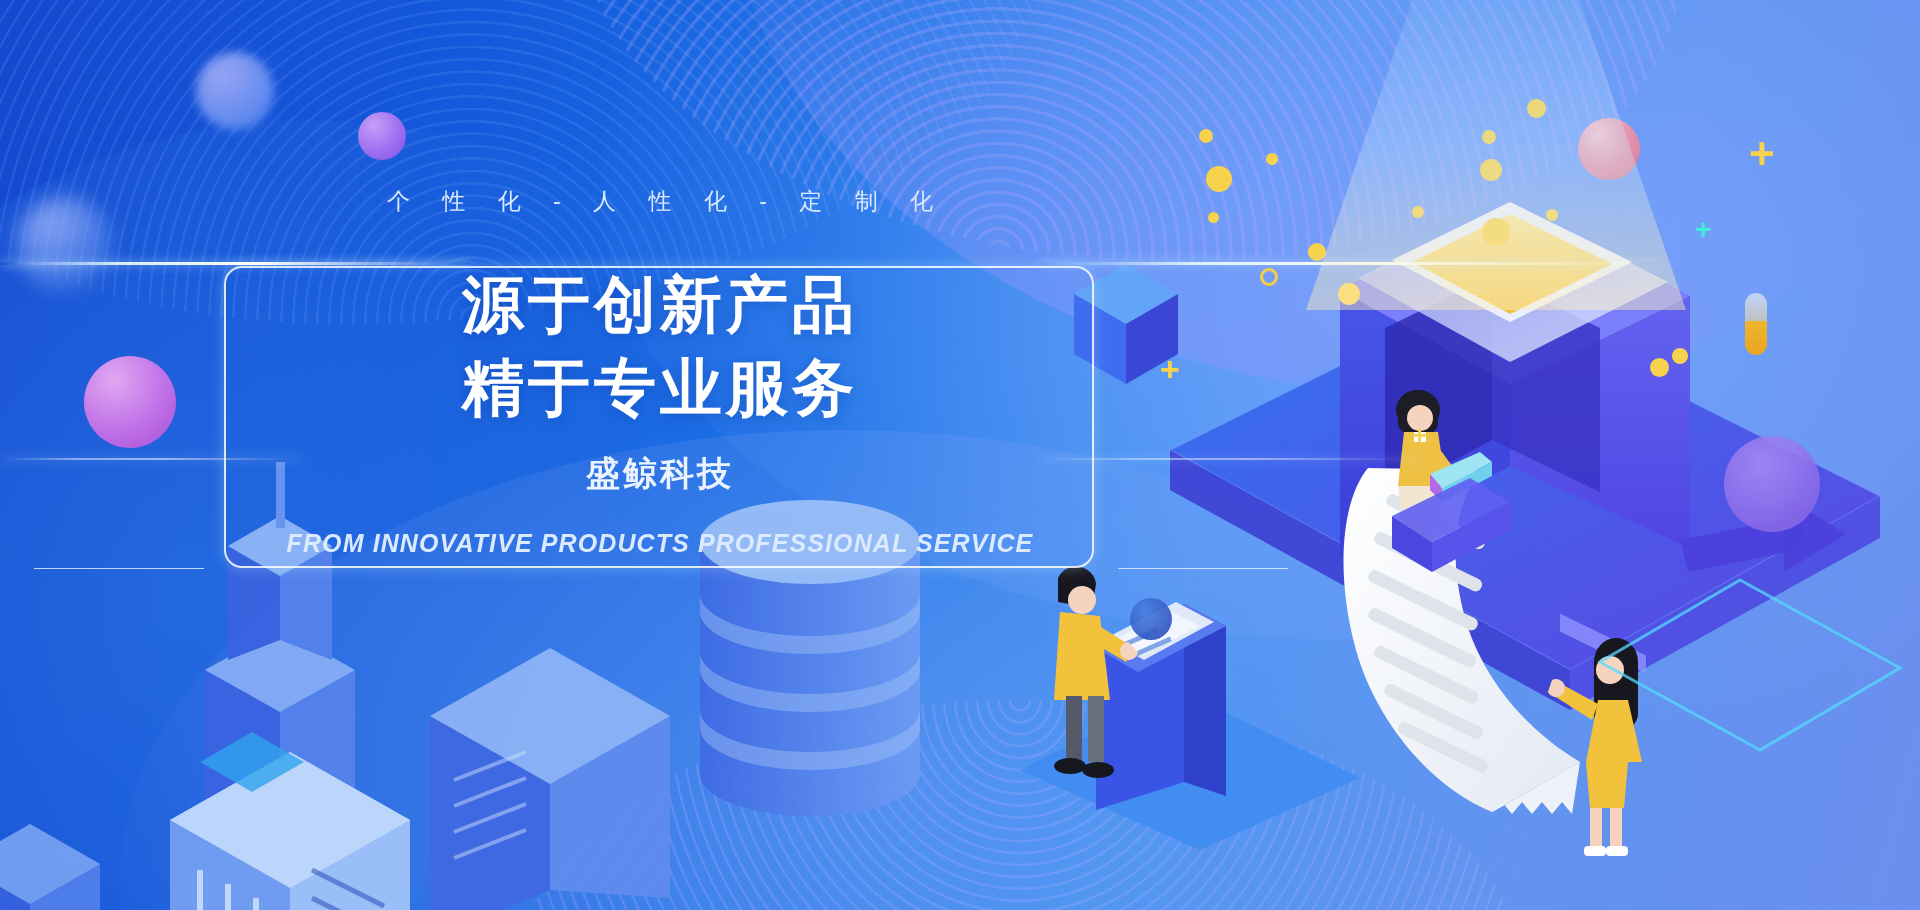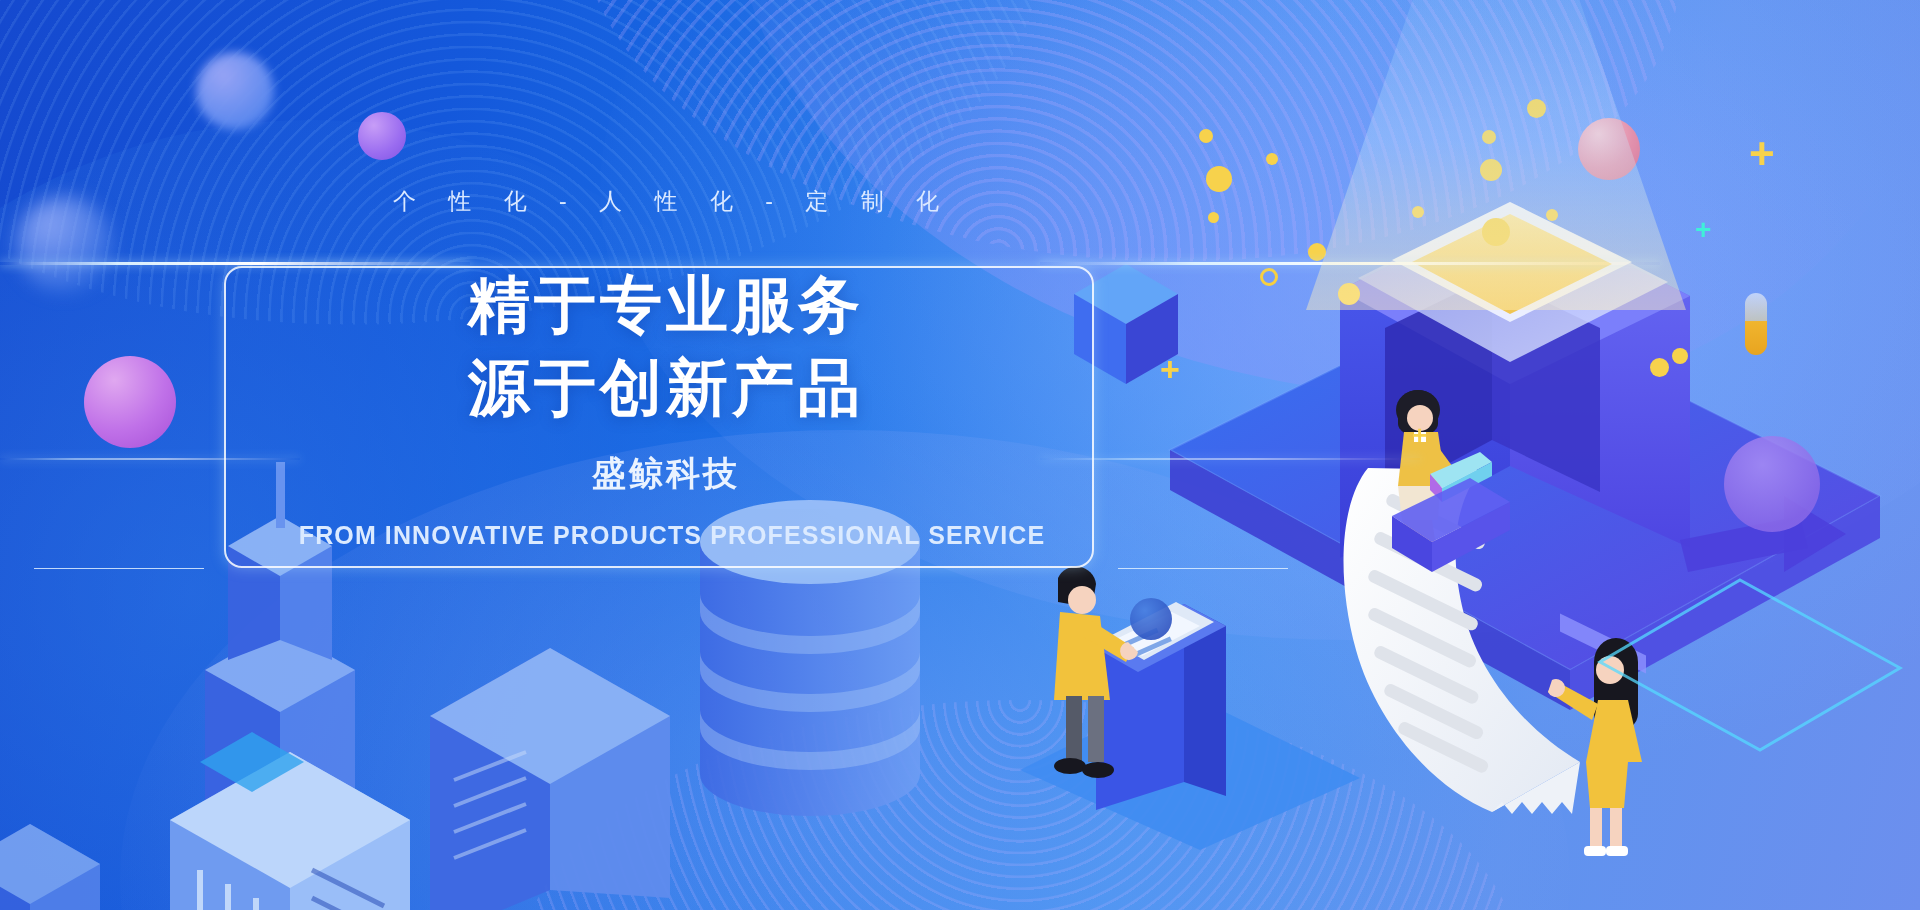--- a/index.html
+++ b/index.html
@@ -153,21 +153,20 @@
   .streak-3 { left: 0px;    top: 458px; width: 300px; opacity:.55; height:2px; }
   .streak-4 { left: 1040px; top: 458px; width: 380px; opacity:.5; height:2px;}
 
   
   .content {
     position: absolute;
     left: 224px; top: 186px;
     width: 872px;
     text-align: center;
     z-index: 40;
-    padding-left: 12px;
   }
   .tagline {
     font-size: 23px;
     letter-spacing: 13px;
     color: #dbe9ff;
     margin: 0 0 46px 0;
     text-indent: 13px;
     font-weight: 400;
   }
   .headline {
@@ -181,27 +180,28 @@
   }
   .headline.line2 { letter-spacing: 4px; }
   .company {
     margin: 22px 0 0 0;
     font-size: 34px;
     color: #eaf3ff;
     letter-spacing: 3px;
     font-weight: 700;
   }
   .subline-row {
-    margin-top: 24px;
+    margin-top: 32px;
     display: flex;
     align-items: center;
     justify-content: center;
     gap: 0;
     width: 872px;
     margin-left: -0px;
+    font-style: italic;
   }
   .english {
     font-size: 25px;
     letter-spacing: 1.1px;
     color: #dbeaff;
     font-weight: 700;
     white-space: nowrap;
   }
   .divider {
     position: absolute;
@@ -488,21 +488,21 @@
   <div class="streak streak-1"></div>
   <div class="streak streak-2"></div>
   <div class="streak streak-3"></div>
   <div class="streak streak-4"></div>
 
   <div class="divider divider-left"></div>
   <div class="divider divider-right"></div>
 
   <div class="content">
     <p class="tagline">个 性 化 - 人 性 化 - 定 制 化</p>
+    <h1 class="headline line1">源于创新产品</h1>
     <h1 class="headline line2">精于专业服务</h1>
-    <h1 class="headline line1">源于创新产品</h1>
     <p class="company">盛鲸科技</p>
     <div class="subline-row">
       <span class="english">FROM INNOVATIVE PRODUCTS PROFESSIONAL SERVICE</span>
     </div>
   </div>
 
 </div>
 
 </body></html>

